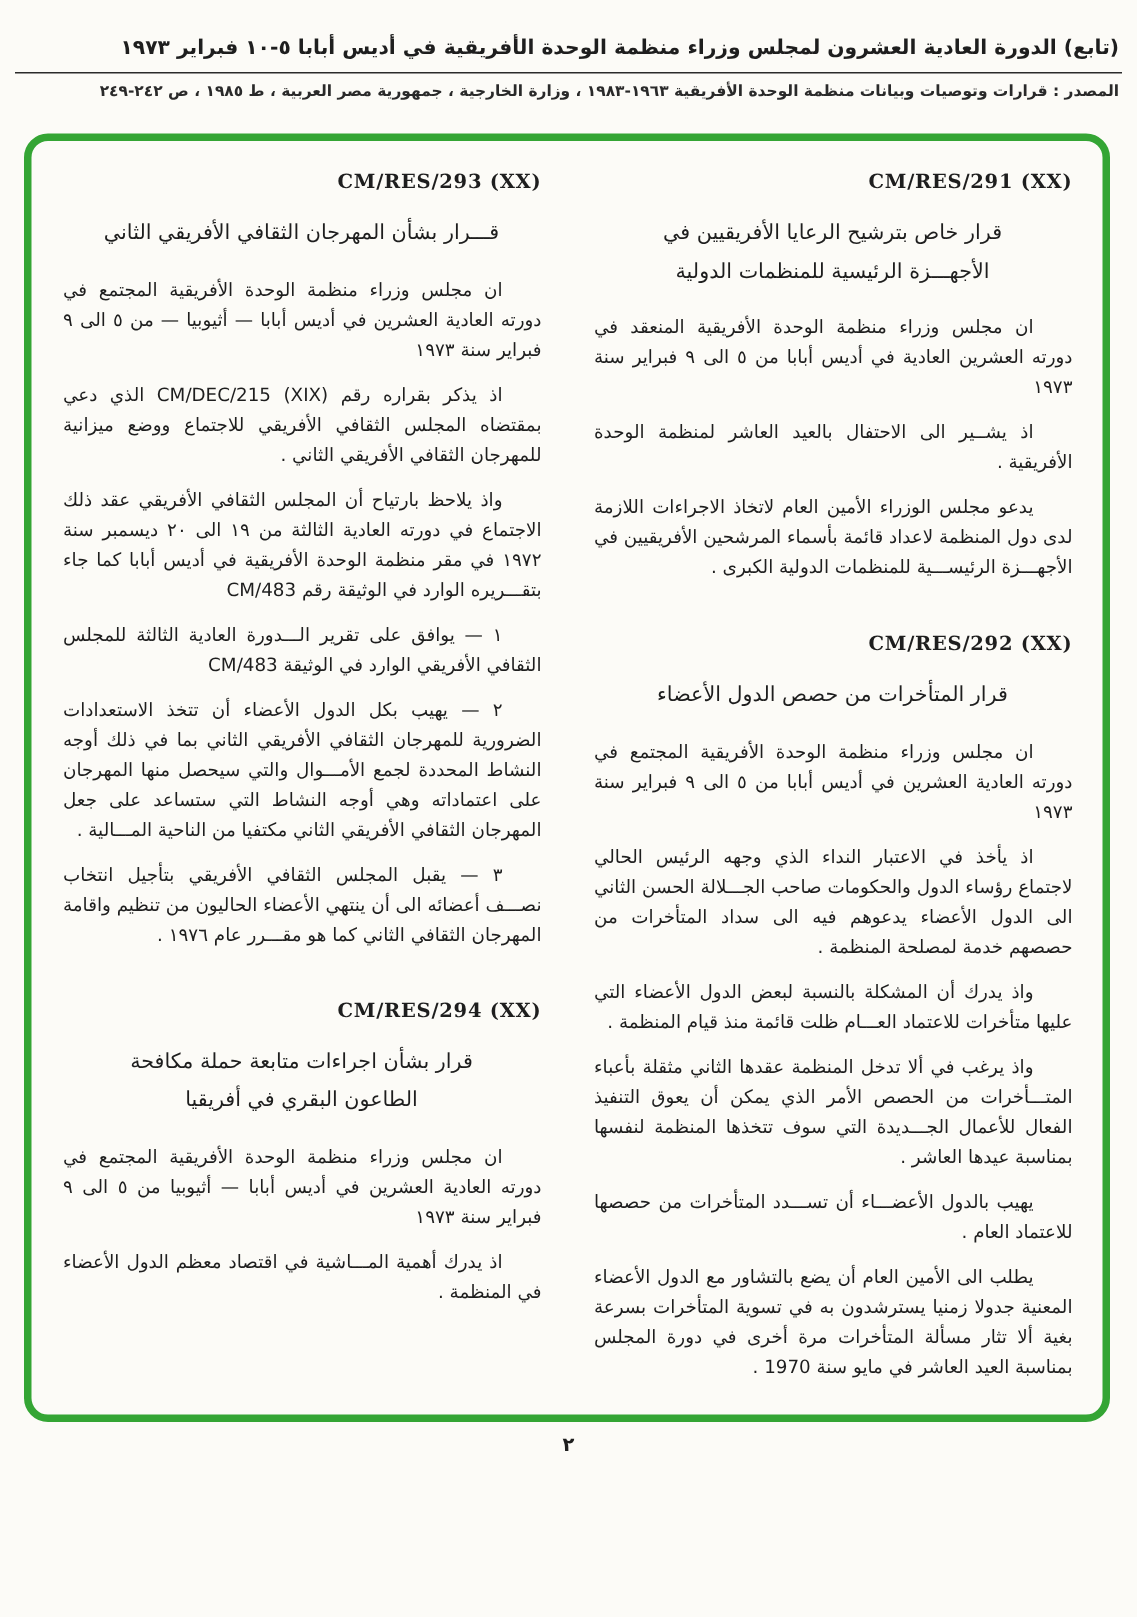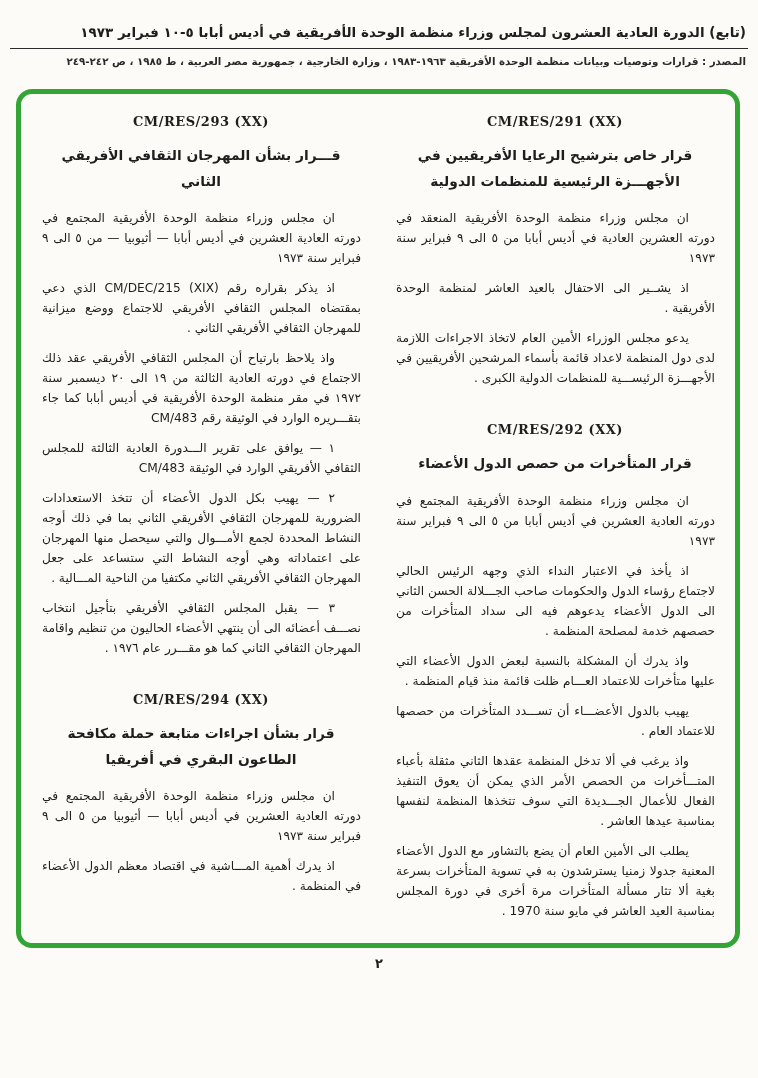--- a/index.html
+++ b/index.html
@@ -48,30 +48,30 @@
   .cols {
     display: flex;
     direction: rtl;
     gap: 34px;
   }
   .col { flex: 1 1 0; min-width: 0; direction: rtl; }
   
   .res + .res { margin-top: 34px; }
   .res-code {
     direction: ltr;
-    text-align: center;
+    text-align: right;
     font-family: "DejaVu Serif", serif;
     font-size: 13px;
     font-weight: 700;
     letter-spacing: 0.5px;
     margin: 4px 0 14px 0;
   }
   .res-title {
     font-size: 13.8px;
-    font-weight: 700;
+    font-weight: 400;
     text-align: center;
     line-height: 1.85;
     margin: 0 0 14px 0;
     white-space: pre-line;
   }
   .para {
     font-size: 12.2px;
     line-height: 1.64;
     text-align: justify;
     text-indent: 26px;
@@ -110,22 +110,22 @@
           <p class="para">اذ يشــير الى الاحتفال بالعيد العاشر لمنظمة الوحدة الأفريقية .</p>
           <p class="para">يدعو مجلس الوزراء الأمين العام لاتخاذ الاجراءات اللازمة لدى دول المنظمة لاعداد قائمة بأسماء المرشحين الأفريقيين في الأجهـــزة الرئيســـية للمنظمات الدولية الكبرى .</p>
         </article>
 
         <article class="res">
           <div class="res-code">CM/RES/292 (XX)</div>
           <h2 class="res-title">قرار المتأخرات من حصص الدول الأعضاء</h2>
           <p class="para">ان مجلس وزراء منظمة الوحدة الأفريقية المجتمع في دورته العادية العشرين في أديس أبابا من ٥ الى ٩ فبراير سنة ١٩٧٣</p>
           <p class="para">اذ يأخذ في الاعتبار النداء الذي وجهه الرئيس الحالي لاجتماع رؤساء الدول والحكومات صاحب الجـــلالة الحسن الثاني الى الدول الأعضاء يدعوهم فيه الى سداد المتأخرات من حصصهم خدمة لمصلحة المنظمة .</p>
           <p class="para">واذ يدرك أن المشكلة بالنسبة لبعض الدول الأعضاء التي عليها متأخرات للاعتماد العـــام ظلت قائمة منذ قيام المنظمة .</p>
+          <p class="para">واذ يرغب في ألا تدخل المنظمة عقدها الثاني مثقلة بأعباء المتـــأخرات من الحصص الأمر الذي يمكن أن يعوق التنفيذ الفعال للأعمال الجـــديدة التي سوف تتخذها المنظمة لنفسها بمناسبة عيدها العاشر .</p>
           <p class="para">يهيب بالدول الأعضـــاء أن تســـدد المتأخرات من حصصها للاعتماد العام .</p>
-          <p class="para">واذ يرغب في ألا تدخل المنظمة عقدها الثاني مثقلة بأعباء المتـــأخرات من الحصص الأمر الذي يمكن أن يعوق التنفيذ الفعال للأعمال الجـــديدة التي سوف تتخذها المنظمة لنفسها بمناسبة عيدها العاشر .</p>
           <p class="para">يطلب الى الأمين العام أن يضع بالتشاور مع الدول الأعضاء المعنية جدولا زمنيا يسترشدون به في تسوية المتأخرات بسرعة بغية ألا تثار مسألة المتأخرات مرة أخرى في دورة المجلس بمناسبة العيد العاشر في مايو سنة 1970 .</p>
         </article>
 
       </section>
 
       <section class="col">
 
         <article class="res">
           <div class="res-code">CM/RES/293 (XX)</div>
           <h2 class="res-title">قـــرار بشأن المهرجان الثقافي الأفريقي الثاني</h2>

